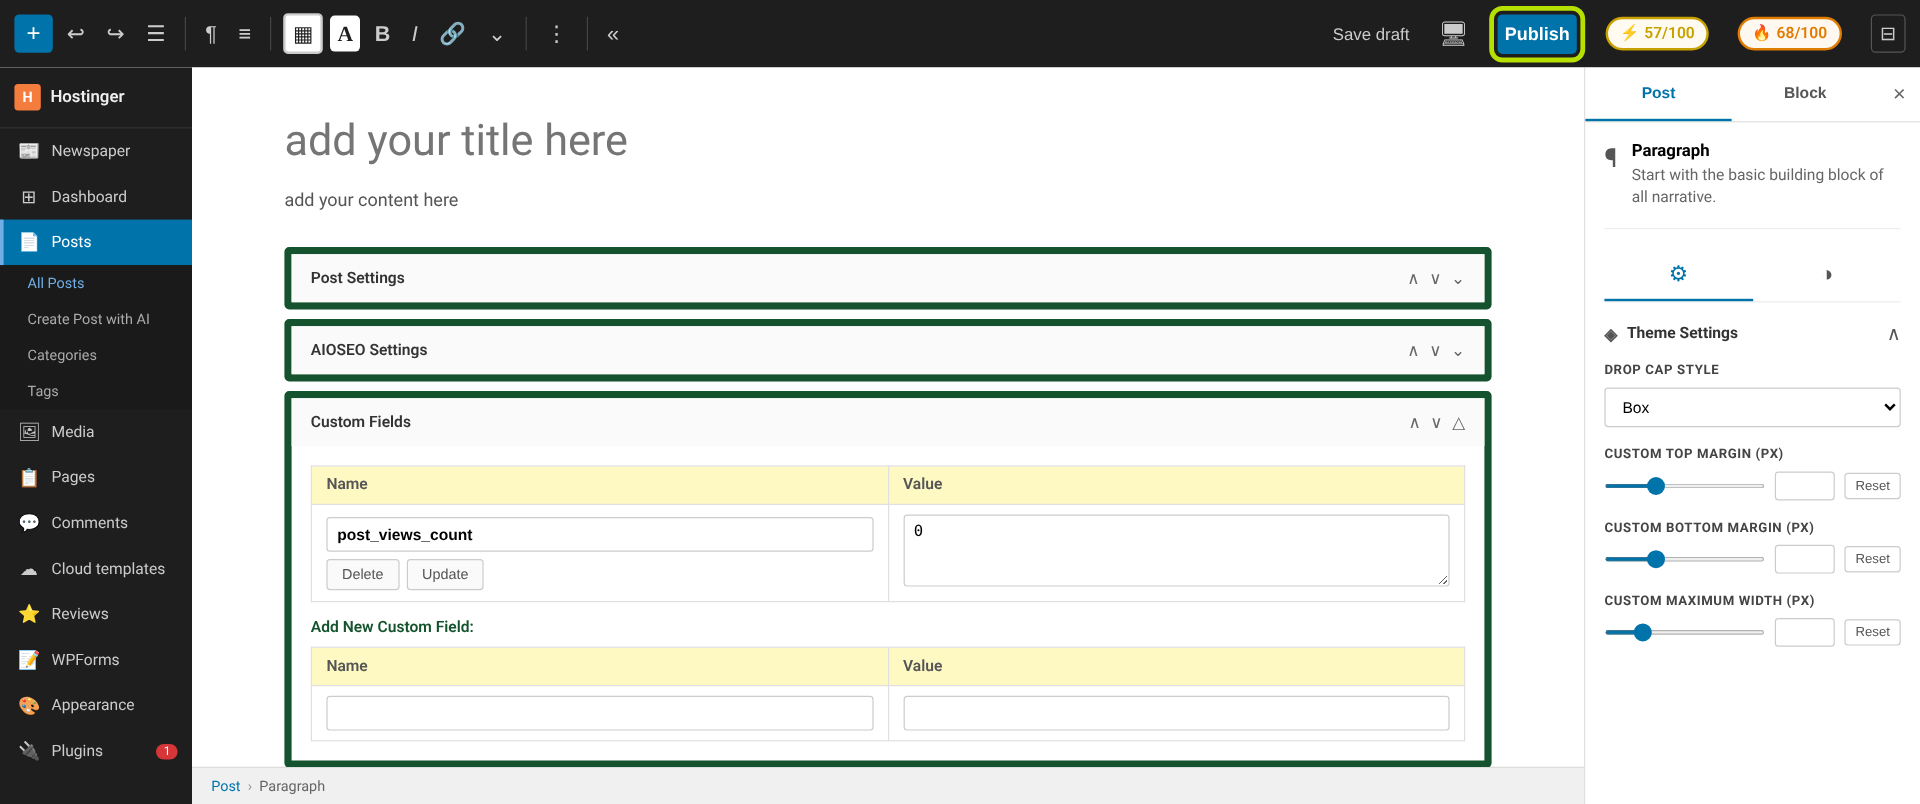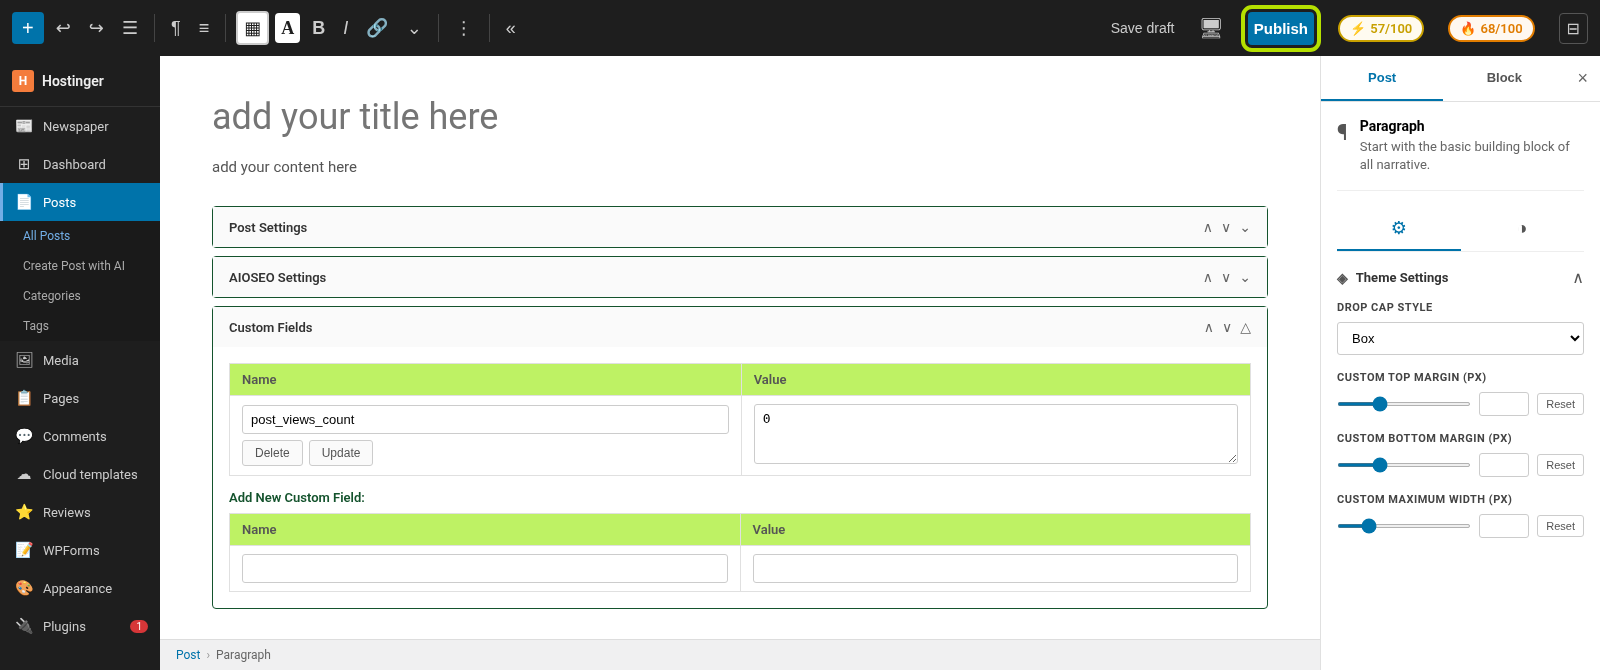--- a/index.html
+++ b/index.html
@@ -44,36 +44,36 @@
     .sidebar-item.active { background: #0073aa; color: #fff; border-left-color: #72aee6; }
     .sidebar-item .icon { font-size: 15px; width: 18px; text-align: center; flex-shrink: 0; }
     .sidebar-subnav { background: #1a1a1a; }
     .sidebar-subitem {
       padding: 8px 12px 8px 20px; font-size: 12px; color: #aaa; cursor: pointer; border-left: 3px solid transparent;
     }
     .sidebar-subitem.active-sub { color: #72aee6; }
 
     
     .content-area { flex: 1; display: flex; flex-direction: column; overflow: hidden; background: #fff; }
-    .editor-area { flex: 1; overflow-y: auto; padding: 40px 52px; }
+    .editor-area { flex: 1; overflow-y: auto; padding: 40px 77px; }
     .post-title-input { width: 100%; border: none; outline: none; font-size: 36px; color: #bbb; font-weight: 400; margin-bottom: 20px; font-family: inherit; }
     .post-content-input { width: 100%; border: none; outline: none; font-size: 15px; color: #555; font-family: inherit; margin-bottom: 30px; }
 
     
-    .meta-panel { border: 1px solid #14532d; border-radius: 4px; margin-bottom: 8px; }
+    .meta-panel { border: 6px solid #14532d; border-radius: 4px; margin-bottom: 8px; }
     .meta-panel-header {
       display: flex; align-items: center; justify-content: space-between; padding: 12px 16px; font-size: 13px; color: #333; font-weight: 600; cursor: pointer; background: #fafafa;
     }
     .meta-panel-header-controls { display: flex; gap: 8px; }
     .meta-ctrl-btn { background: none; border: none; cursor: pointer; color: #666; font-size: 14px; }
     .meta-panel-body { padding: 16px; }
     .custom-fields-table { width: 100%; border-collapse: collapse; font-size: 13px; }
-    .custom-fields-table th { background: #bef264; padding: 8px 12px; text-align: left; font-weight: 600; color: #555; border: 1px solid #e0e0e0; }
+    .custom-fields-table th { background: #fef9c3; padding: 8px 12px; text-align: left; font-weight: 600; color: #555; border: 1px solid #e0e0e0; }
     .custom-fields-table td { padding: 8px 12px; border: 1px solid #e0e0e0; }
-    .cf-input { width: 100%; border: 1px solid #ccc; border-radius: 3px; padding: 6px 8px; font-size: 13px; outline: none; }
+    .cf-input { width: 100%; border: 1px solid #ccc; border-radius: 3px; padding: 6px 8px; font-size: 13px; outline: none; font-weight: bold; }
     .cf-textarea { width: 100%; border: 1px solid #ccc; border-radius: 3px; padding: 6px 8px; font-size: 13px; outline: none; min-height: 60px; resize: vertical; }
     .cf-action-btn { border: 1px solid #ccc; background: #fafafa; color: #555; padding: 5px 12px; border-radius: 3px; font-size: 12px; cursor: pointer; }
     .add-new-label { font-size: 13px; color: #14532d; font-weight: 600; margin-bottom: 8px; }
 
     
     .status-bar { background: #f0f0f1; border-top: 1px solid #ddd; padding: 8px 16px; font-size: 12px; color: #666; display: flex; align-items: center; gap: 6px; }
     .status-bar a { color: #0073aa; text-decoration: none; cursor: pointer; }
     .breadcrumb-sep { color: #999; }
 
     

